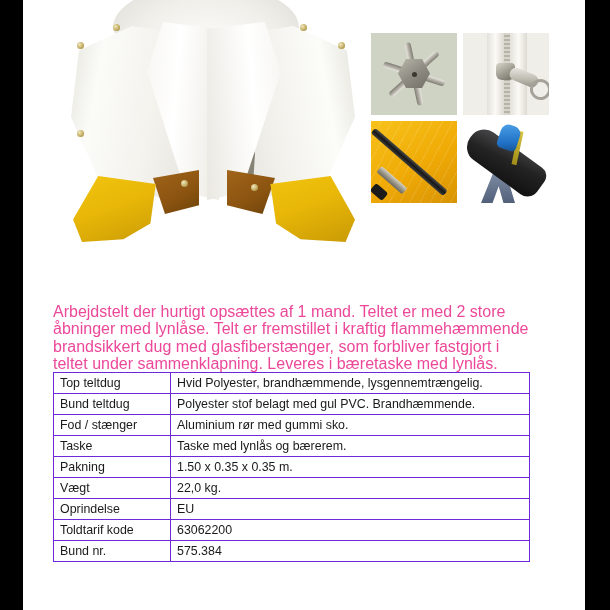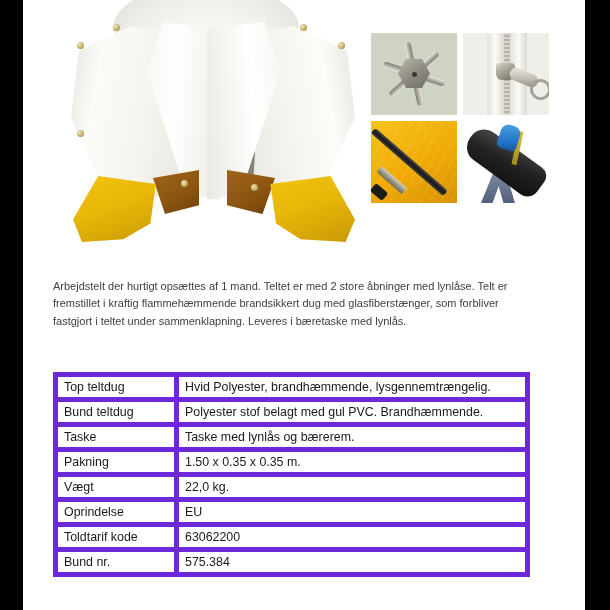--- a/index.html
+++ b/index.html
@@ -294,40 +294,40 @@
     left: 18px; top: 50px;
     width: 34px; height: 32px;
     background: linear-gradient(180deg,#7e8da4 0%,#53607a 100%);
     clip-path: polygon(38% 0%, 72% 0%, 100% 100%, 66% 100%, 52% 48%, 34% 100%, 0% 100%);
   }
 
   
   .description {
     position: absolute;
     left: 30px;
-    top: 267px;
+    top: 287px;
     width: 485px;
-    font-size: 11px;
+    font-size: 16px;
     line-height: 17.4px;
-    color: #404040;
+    color: #ec4899;
   }
 
   
   .spec-table {
     position: absolute;
     left: 30px;
     top: 372px;
     width: 477px;
     border-collapse: collapse;
     table-layout: fixed;
     font-size: 12.4px;
     color: #1a1a1a;
   }
   .spec-table td {
-    border: 5px solid #6d28d9;
+    border: 1px solid #6d28d9;
     height: 20px;
     padding: 0 0 0 6px;
     white-space: nowrap;
     overflow: hidden;
   }
   .spec-table td.k { width: 110px; }
 </style>
 </head>
 <body>
 
@@ -405,20 +405,24 @@
     <tbody>
       <tr>
         <td class="k">Top teltdug</td>
         <td class="v">Hvid Polyester, brandhæmmende, lysgennemtrængelig.</td>
       </tr>
       <tr>
         <td class="k">Bund teltdug</td>
         <td class="v">Polyester stof belagt med gul PVC. Brandhæmmende.</td>
       </tr>
       <tr>
+        <td class="k">Fod / stænger</td>
+        <td class="v">Aluminium rør med gummi sko.</td>
+      </tr>
+      <tr>
         <td class="k">Taske</td>
         <td class="v">Taske med lynlås og bærerem.</td>
       </tr>
       <tr>
         <td class="k">Pakning</td>
         <td class="v">1.50 x 0.35 x 0.35 m.</td>
       </tr>
       <tr>
         <td class="k">Vægt</td>
         <td class="v">22,0 kg.</td>

